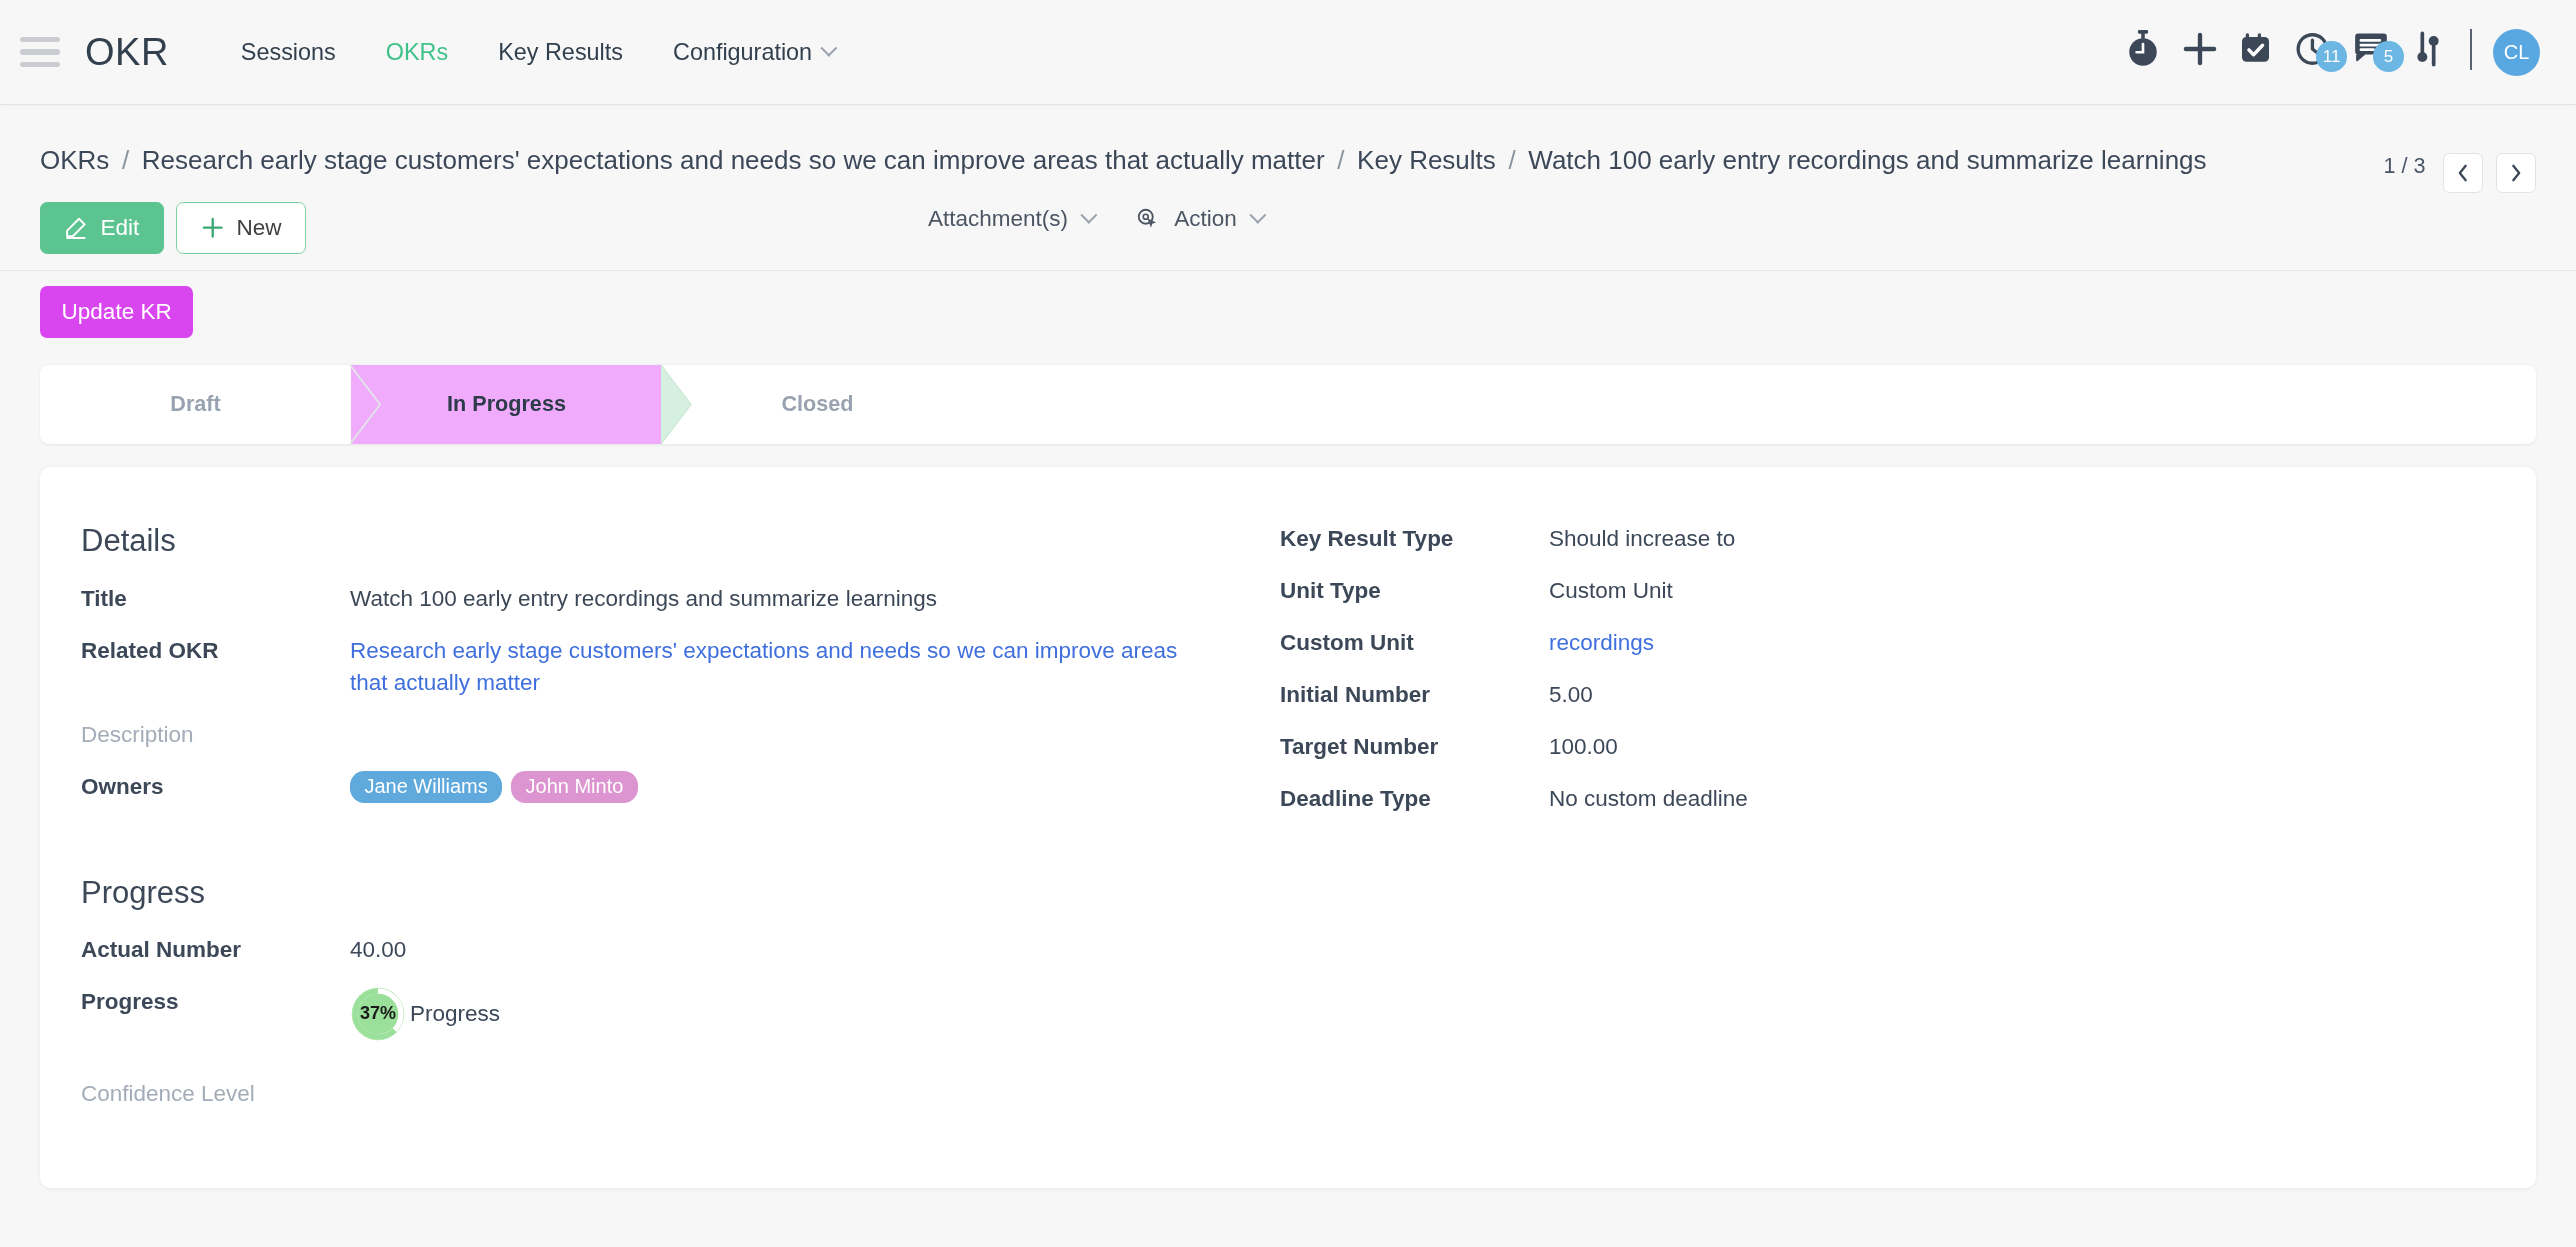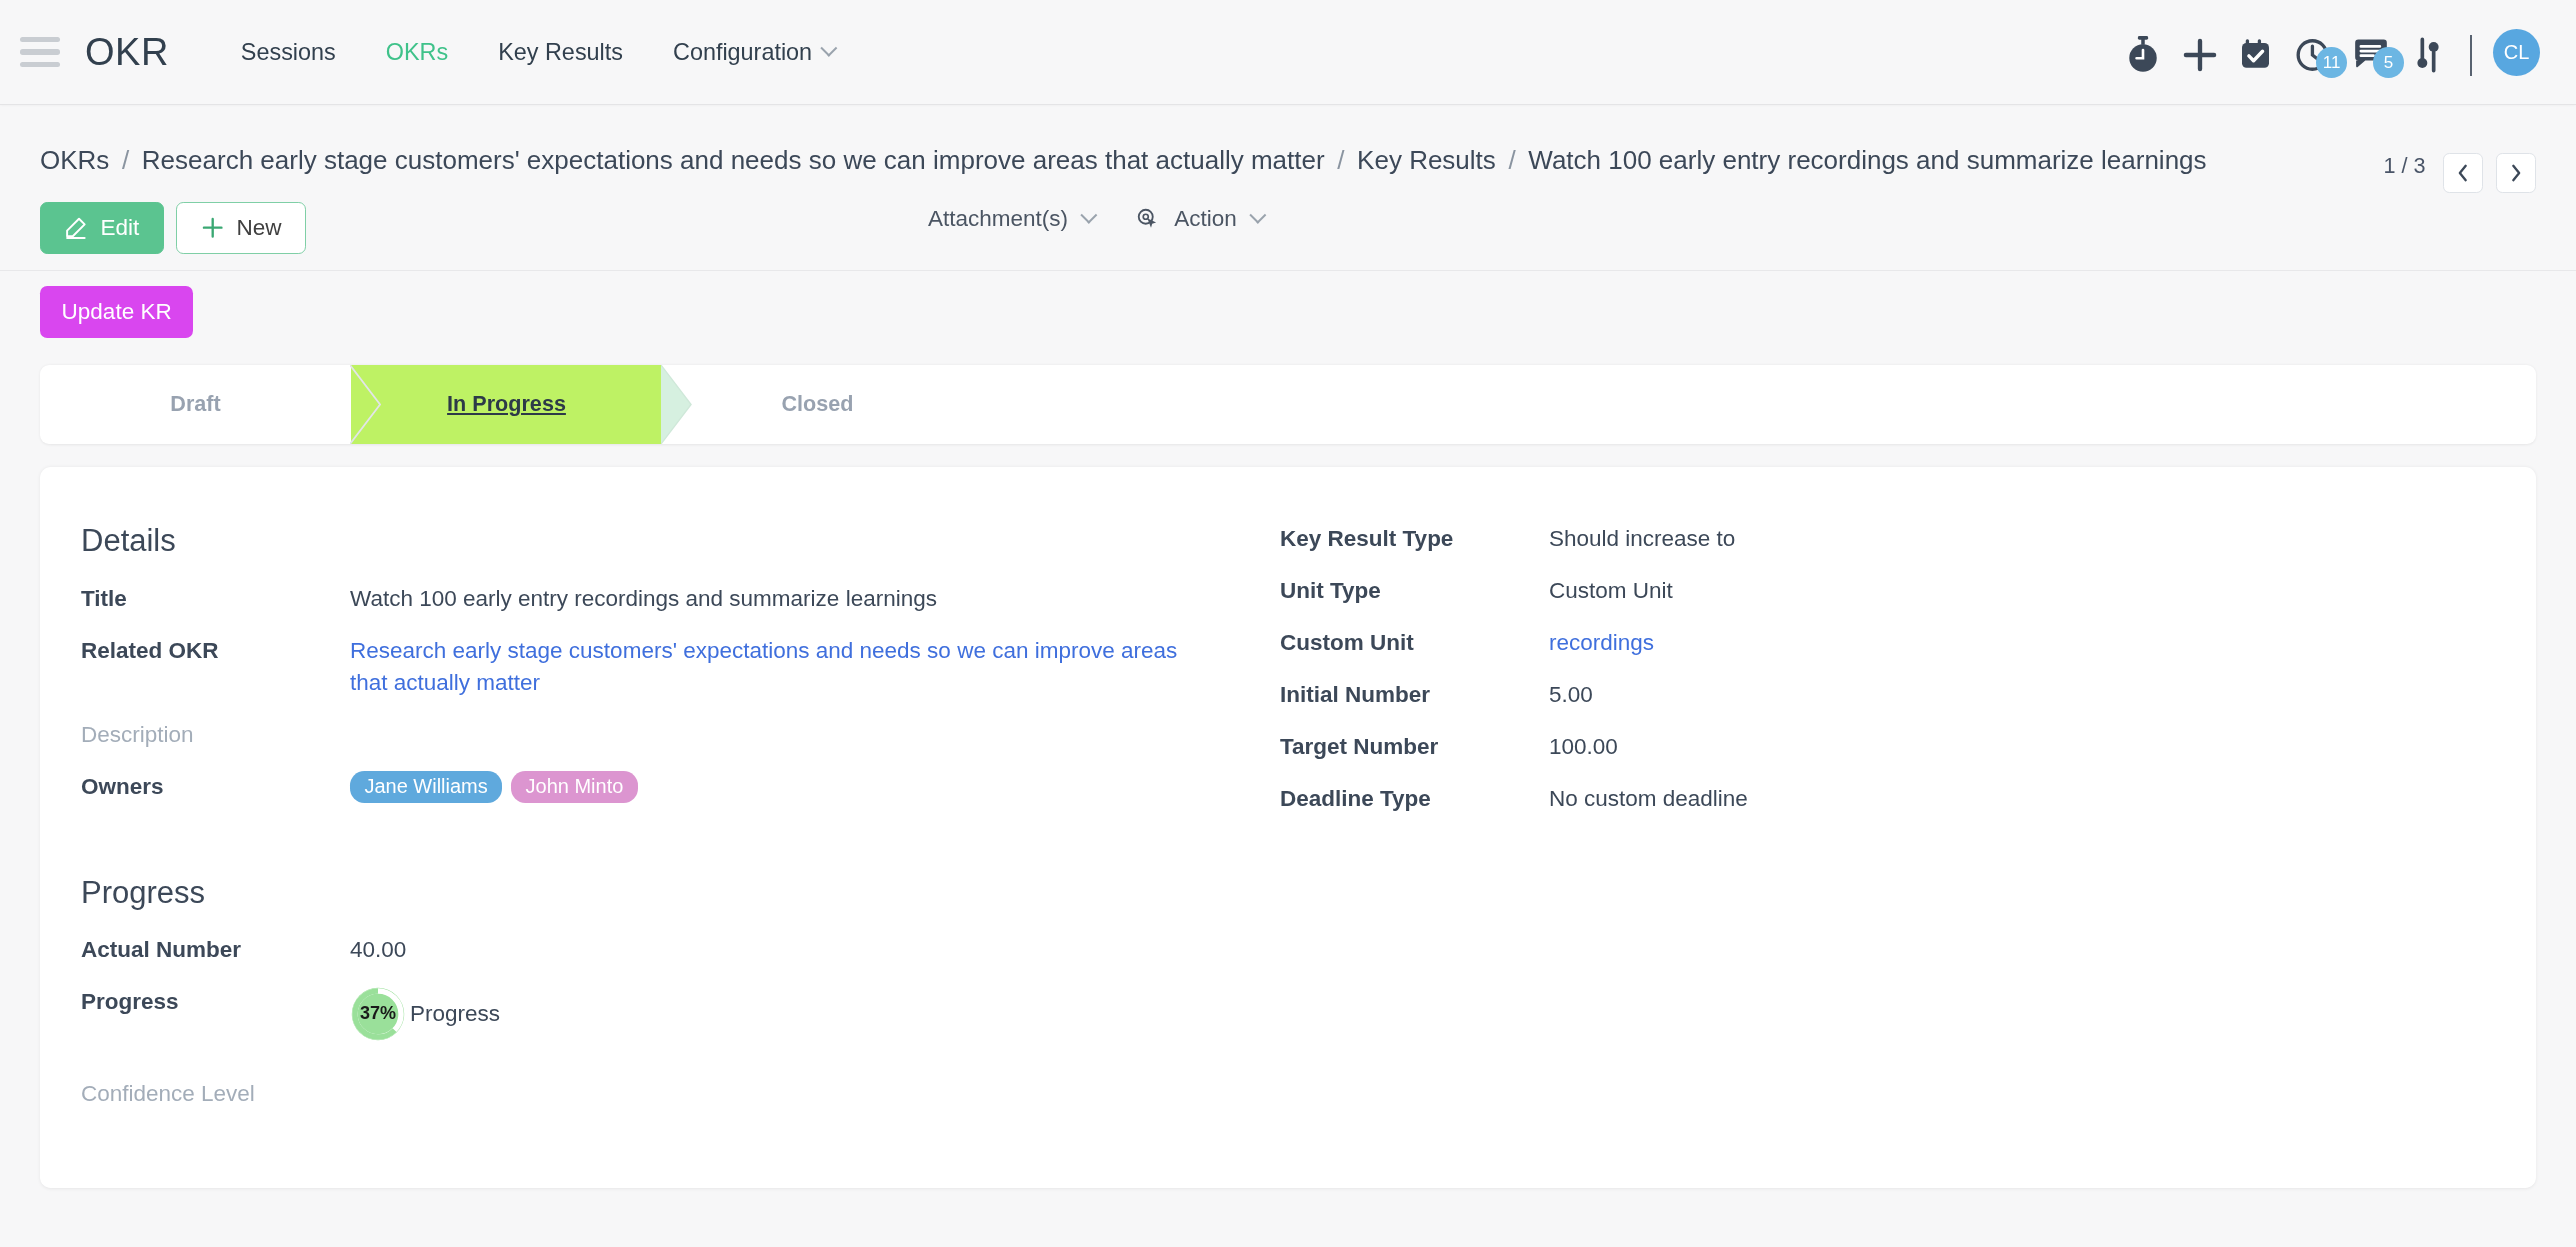--- a/index.html
+++ b/index.html
@@ -50,21 +50,21 @@
   .navlink.active { color: #3fc28a; }
   .chev {
     display: inline-block;
     width: 11.7px; height: 11.7px;
     border-right: 2.3px solid #9aa3ad;
     border-bottom: 2.3px solid #9aa3ad;
     transform: rotate(45deg) translate(-2.7px,-2.7px);
   }
   .nav-right {
     margin-left: auto;
-    display: flex; align-items: flex-end; gap: 16px;
+    display: flex; align-items: flex-start; gap: 16px;
   }
   .navicon {
     width: 41px; height: 41px;
     position: relative;
     display: flex; align-items: center; justify-content: center;
     cursor: pointer;
     color: #3c4858;
   }
   .navicon svg { display: block; }
   .badge {
@@ -177,21 +177,21 @@
   .status-step {
     position: relative;
     display: flex; align-items: center; justify-content: center;
     font-size: 21.6px;
     color: #98a2b0;
     font-weight: 700;
     cursor: pointer;
     width: 311px;
     flex: none;
   }
-  .status-step.active { color: #2d3a48; background: #bef264; text-decoration: underline; }
+  .status-step.active { color: #2d3a48; background: #f0abfc; }
   .status-step .arrow {
     position: absolute; right: -30px; top: 0;
     width: 31px; height: 79px;
     z-index: 2;
   }
   .status-step:last-child .arrow { display: none; }
 
   
   .cardwrap { padding: 23.4px 40px 0 40px; }
   .card {

